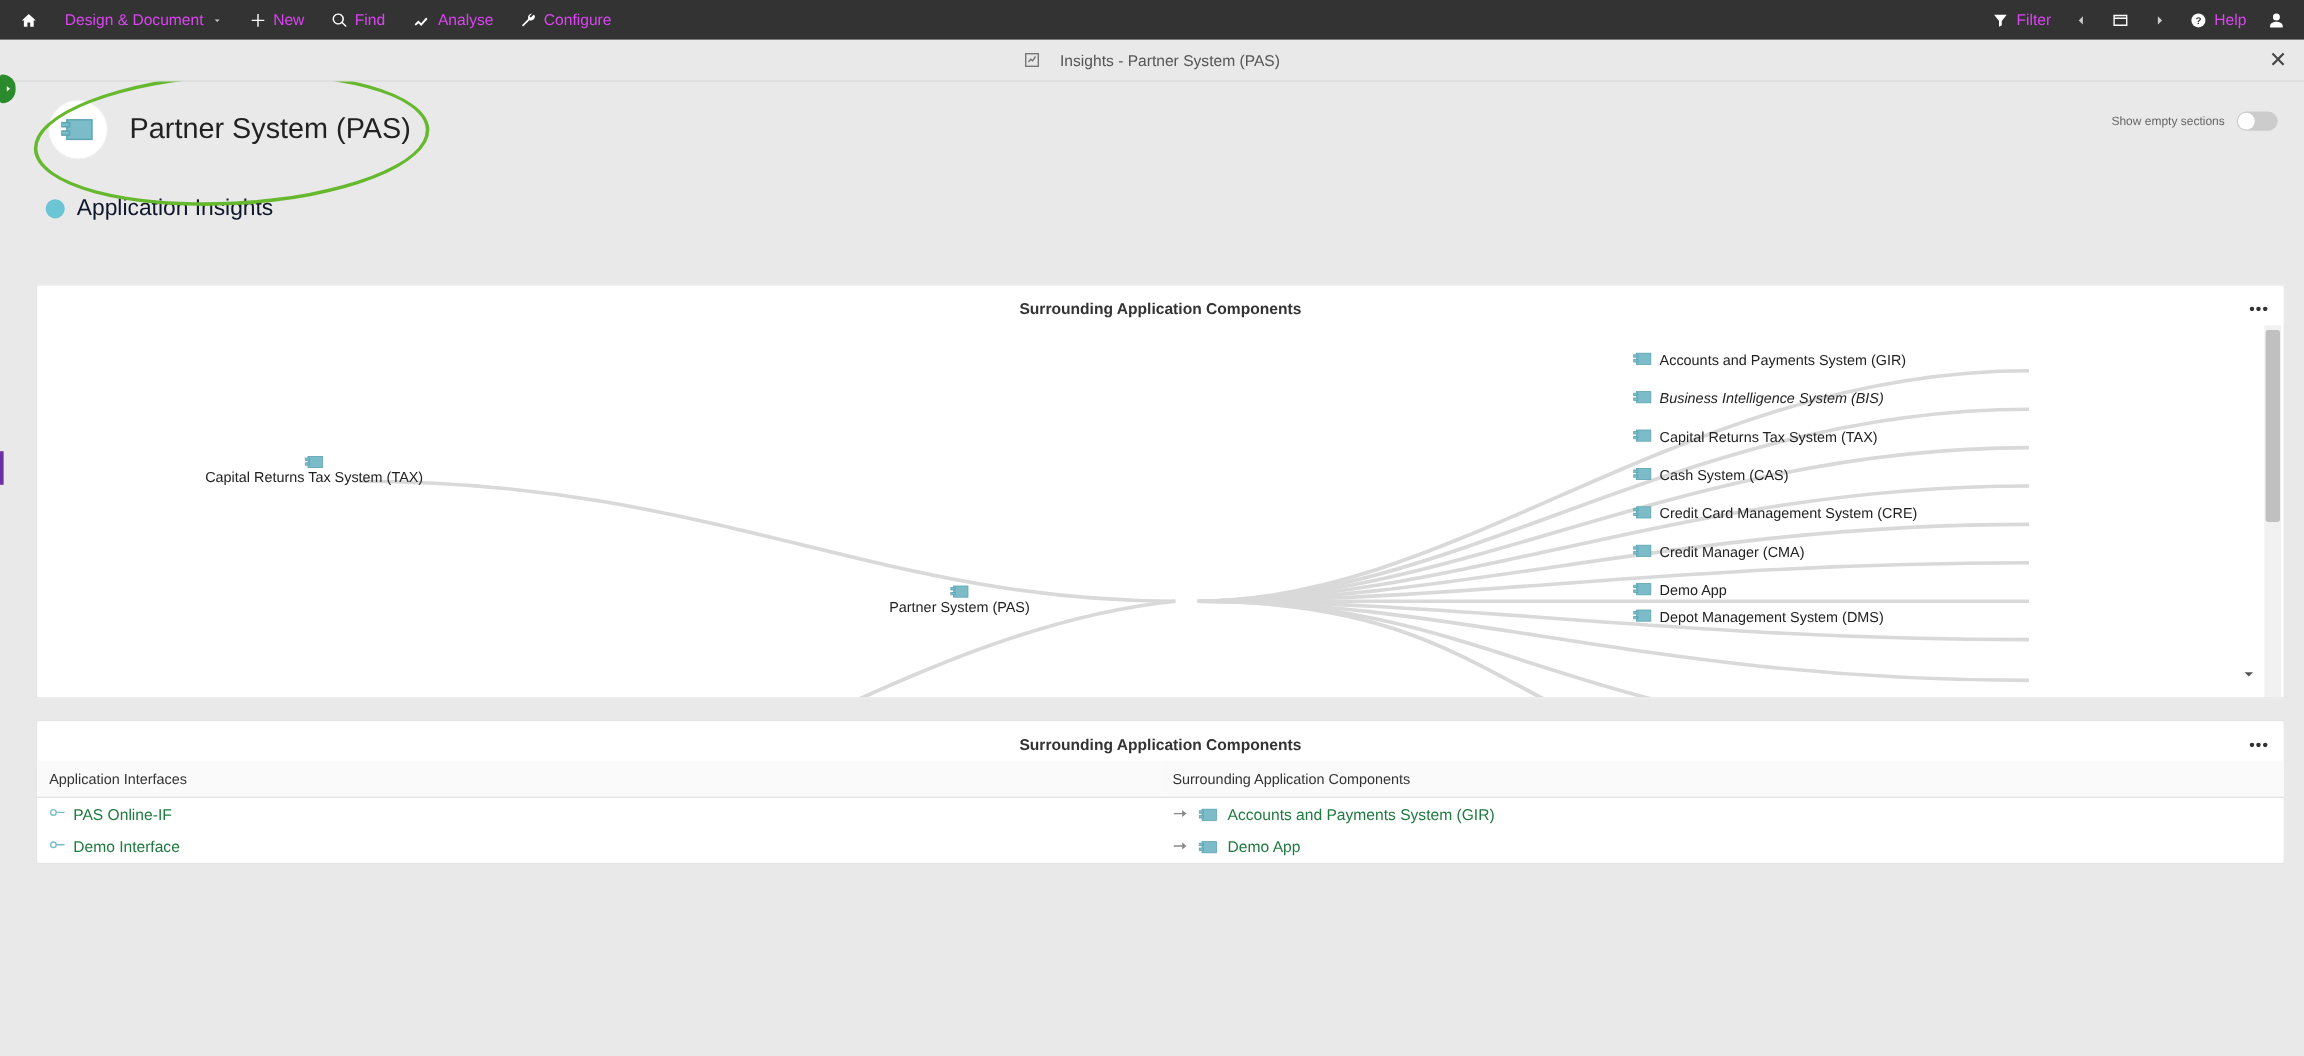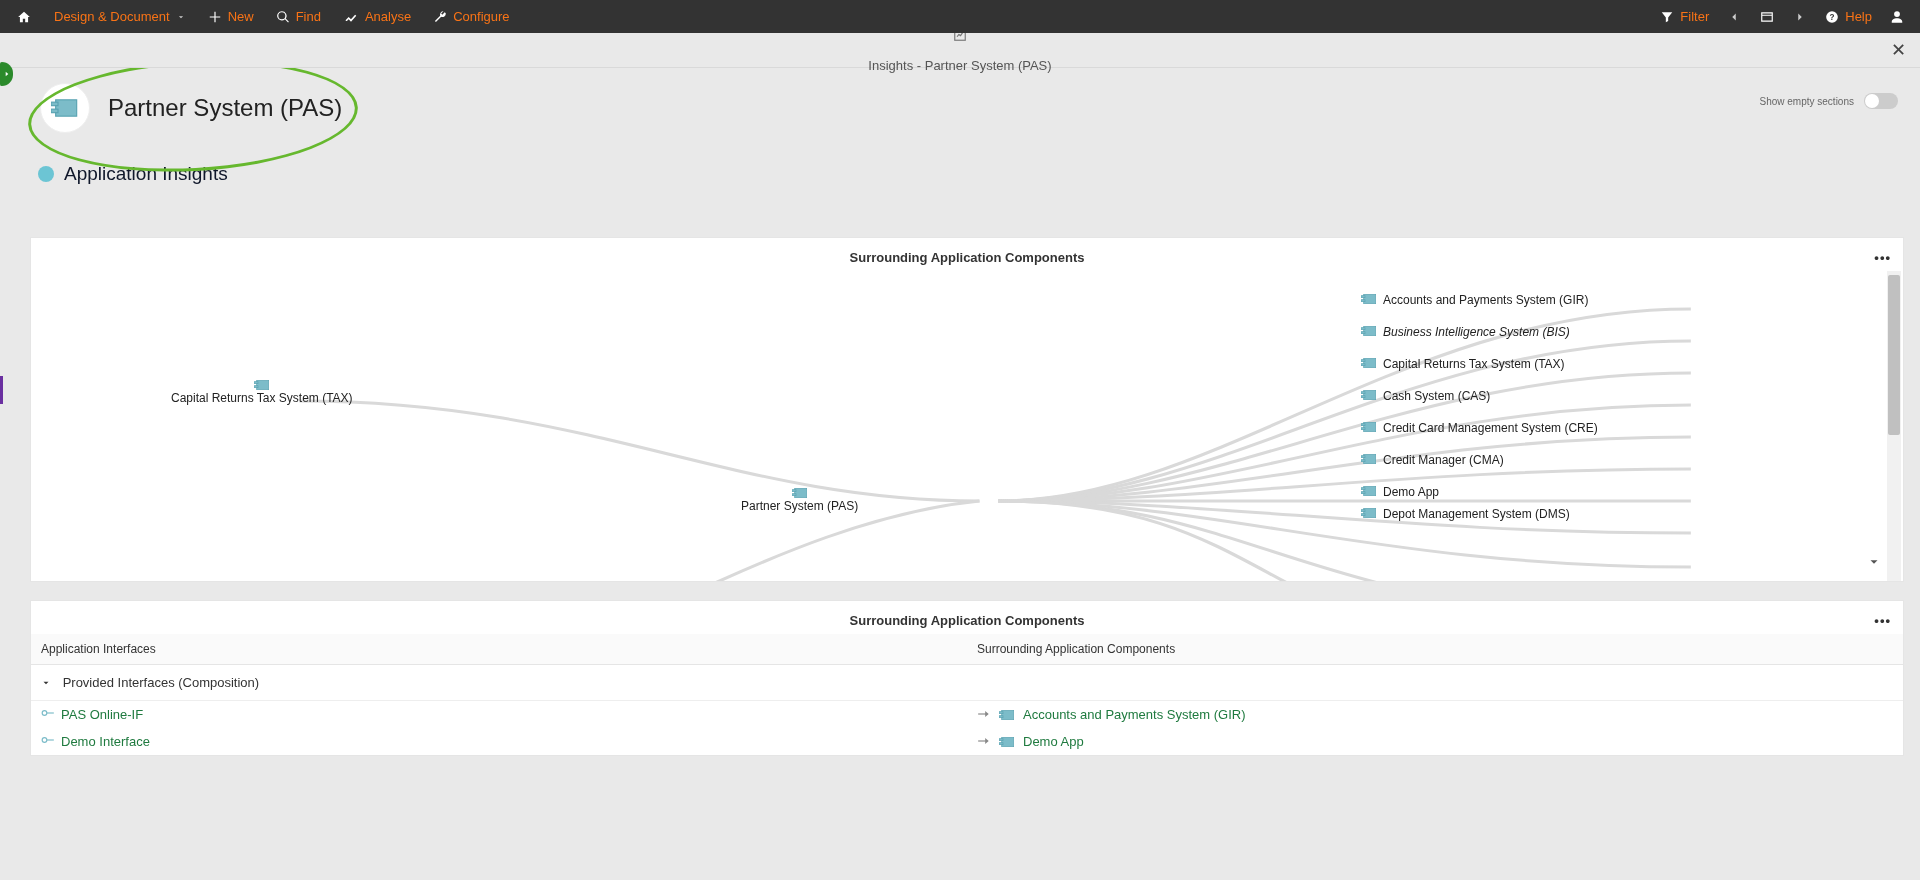--- a/index.html
+++ b/index.html
@@ -10,21 +10,21 @@
     color: #333;
     width: 1920px;
     height: 880px;
     overflow: hidden;
     position: relative;
   }
 
   
   .toolbar {
     background: #333;
-    color: #f97316;
+    color: #d946ef;
     height: 33px;
     display: flex;
     align-items: center;
     padding: 0 12px;
     font-size: 13px;
     position: relative;
     z-index: 10;
   }
   .toolbar .left { display: flex; align-items: center; gap: 14px; }
   .toolbar .right { margin-left: auto; display: flex; align-items: center; gap: 10px; }
@@ -43,21 +43,20 @@
     align-items: center;
     justify-content: center;
     border-bottom: 1px solid #d9d9d9;
     position: relative;
   }
   .tabbar .tab-title {
     color: #555;
     display: flex;
     align-items: center;
     gap: 16px;
-    flex-direction: column;
   }
   .tabbar .close {
     position: absolute; right: 14px; top: 50%; transform: translateY(-50%);
     cursor: pointer; font-size: 18px; color: #444; font-weight: 300;
     line-height: 1;
   }
 
   
   .expand-handle {
     position: absolute;
@@ -523,30 +522,20 @@
           <col style="width:50%">
           <col style="width:50%">
         </colgroup>
       <thead>
         <tr>
           <th>Application Interfaces</th>
           <th>Surrounding Application Components</th>
         </tr>
       </thead>
       <tbody id="table-body">
-        <tr class="group-row">
-          <td colspan="2">
-            <span class="group-caret">
-              <svg width="10" height="10" viewBox="0 0 24 24">
-                  <path d="M6 9l6 6 6-6z" fill="#333"></path>
-                </svg>
-            </span>
-            <span>Provided Interfaces (Composition)</span>
-          </td>
-        </tr>
       <tr>
             <td><a class="if-link" href="#">
                 <span class="lolli"><svg viewBox="0 0 24 18">
                     <circle cx="6" cy="9" r="4" fill="none" stroke="#7cbcc9" stroke-width="2"></circle>
                     <line x1="10" y1="9" x2="22" y2="9" stroke="#7cbcc9" stroke-width="2"></line>
                   </svg></span>
                 <span>PAS Online-IF</span>
               </a></td>
             <td>
               <div class="rel-cell">

